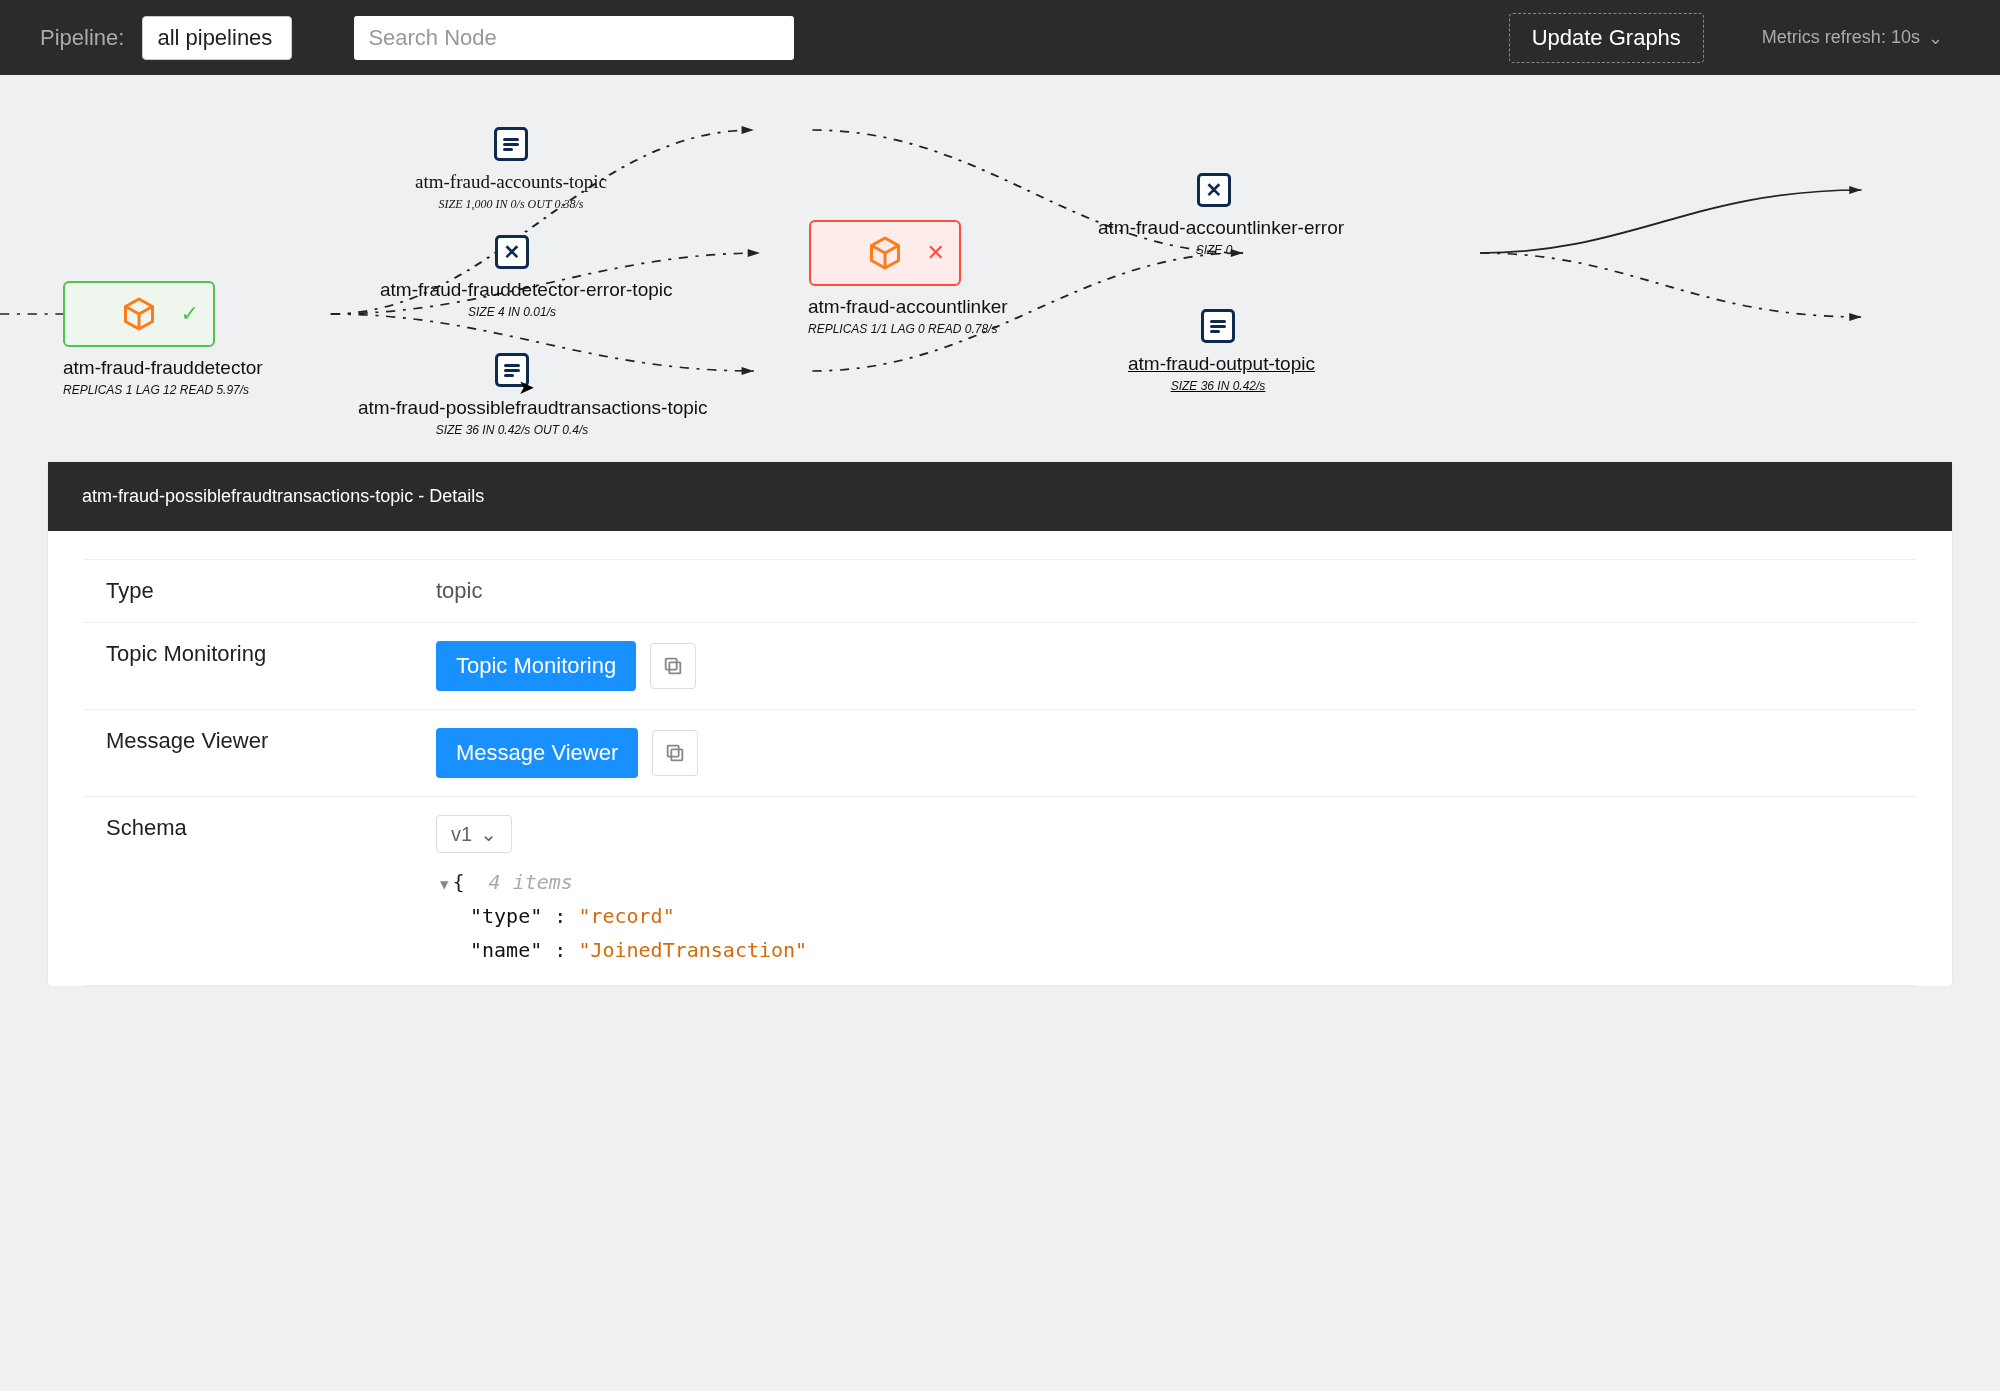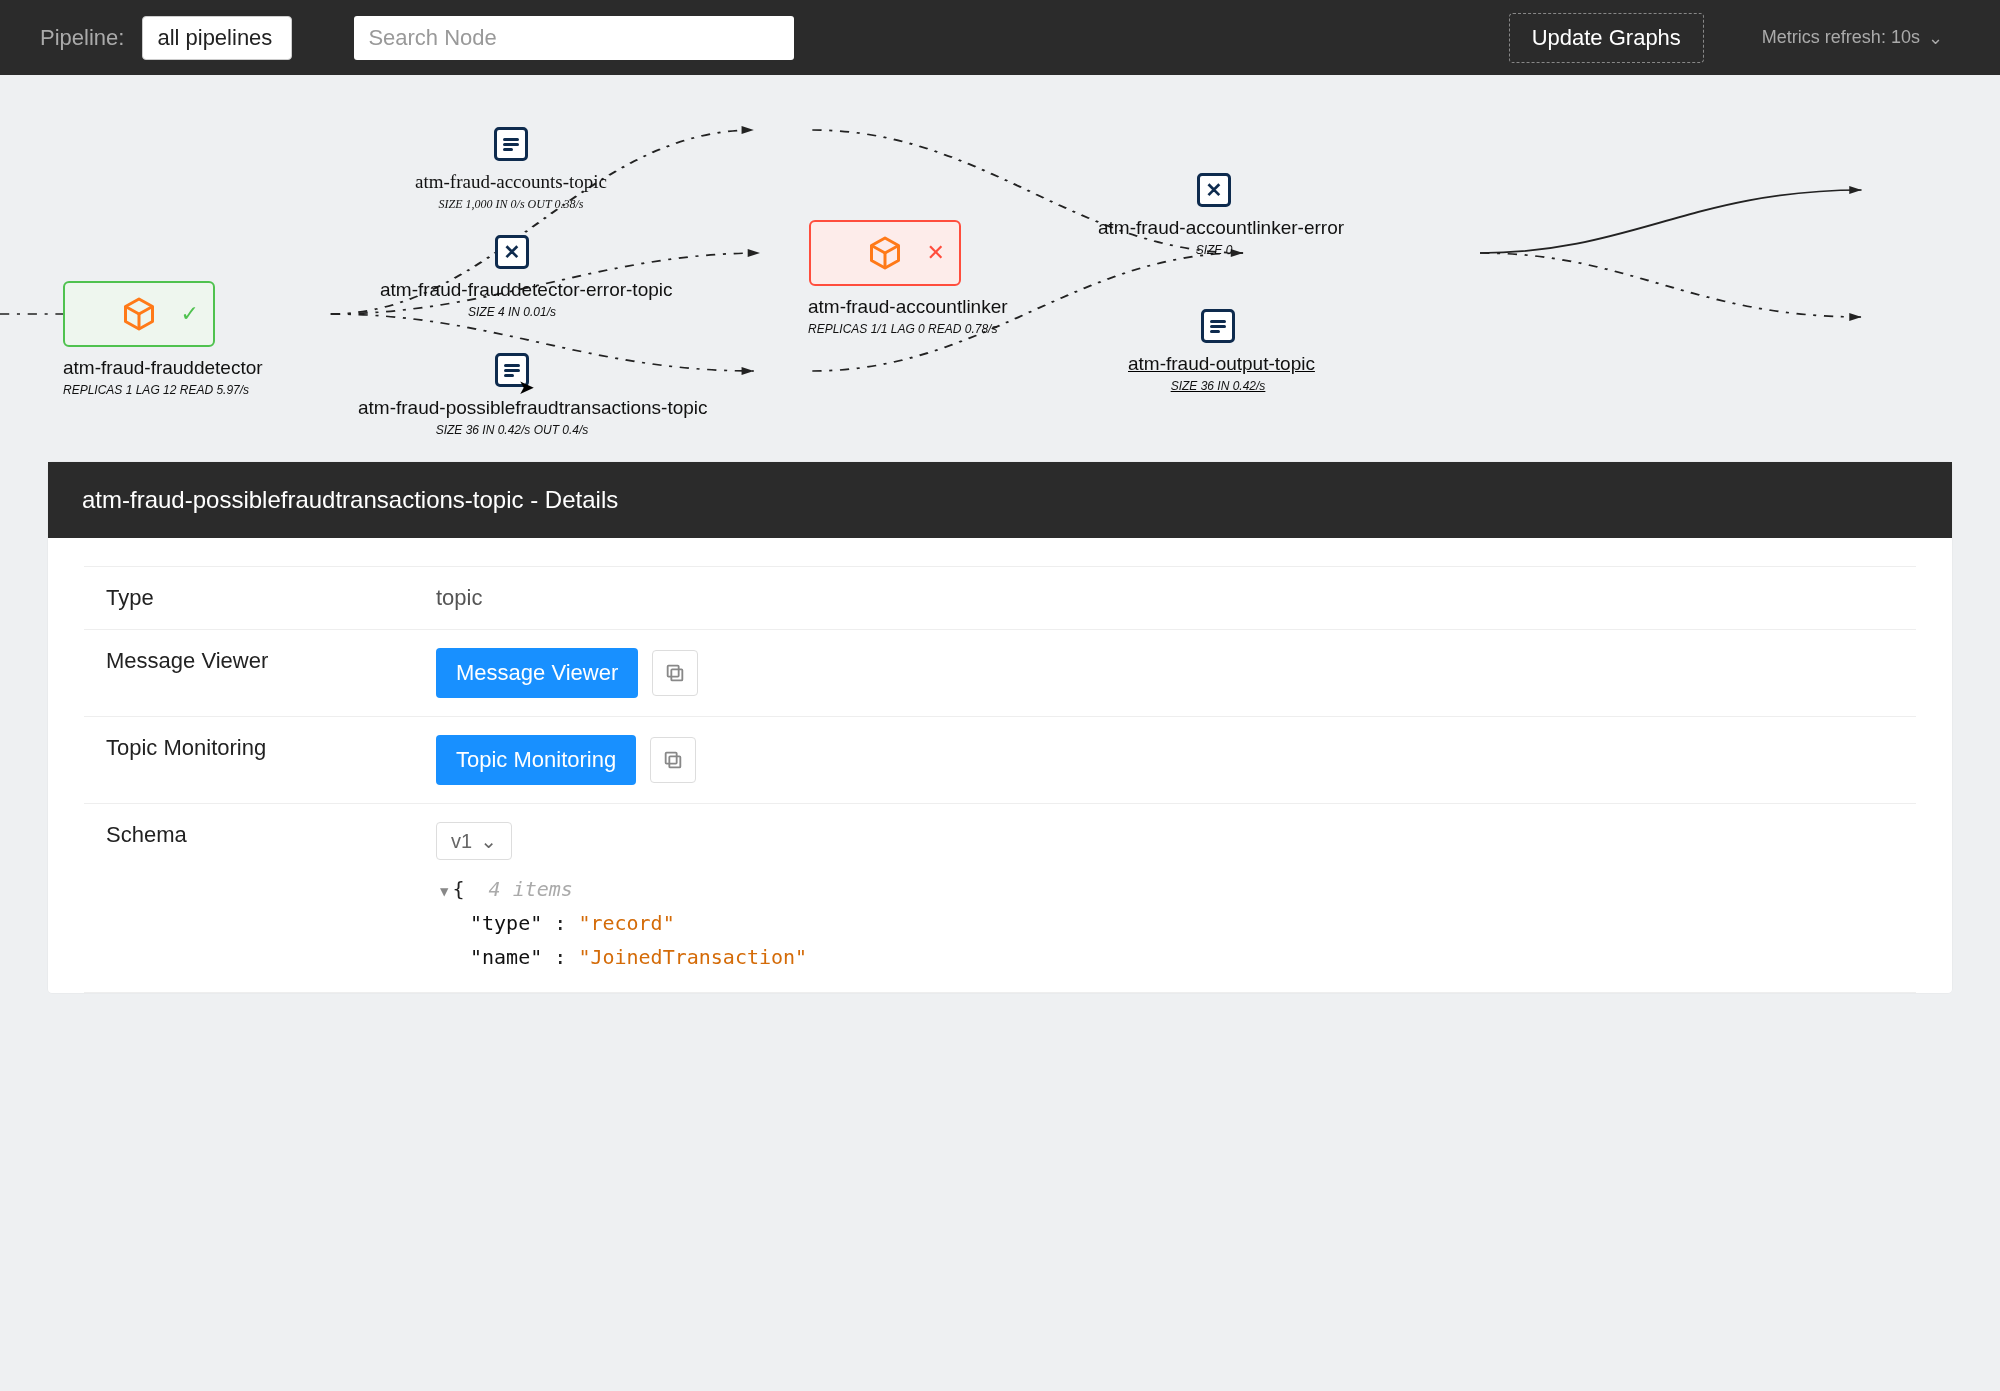--- a/index.html
+++ b/index.html
@@ -170,21 +170,21 @@
   
   .details-wrap {
     margin: 0 48px;
     background: #fff;
     border-radius: 4px;
     box-shadow: 0 0 0 0.5px rgba(0,0,0,0.04);
   }
   .details-header {
     background: #2b2b2b;
     color: #fff;
-    font-size: 24px;
+    font-size: 18px;
     padding: 24px 34px;
     font-weight: 400;
   }
   .details-body {
     padding: 28px 36px 0 36px;
   }
   .details-table {
     width: 100%;
     border-collapse: collapse;
     background: #fff;
@@ -374,38 +374,38 @@
 <div class="details-wrap">
   <div class="details-header">atm-fraud-possiblefraudtransactions-topic - Details</div>
   <div class="details-body">
     <table class="details-table">
       <tbody>
           <tr>
         <td class="key">Type</td>
         <td class="val">topic</td>
       </tr>
       <tr>
-        <td class="key">Message Viewer</td>
+        <td class="key">Topic Monitoring</td>
         <td>
           <div class="action-row">
-            <button class="blue-btn">Message Viewer</button>
+            <button class="blue-btn">Topic Monitoring</button>
             <button class="copy-btn">
               <svg width="22" height="22" viewBox="0 0 24 24" fill="none" stroke="#888" stroke-width="2">
                     <rect x="8" y="8" width="12" height="12" rx="1"></rect>
                     <rect x="4" y="4" width="12" height="12" rx="1"></rect>
                   </svg>
             </button>
           </div>
         </td>
       </tr>
       <tr>
-        <td class="key">Topic Monitoring</td>
+        <td class="key">Message Viewer</td>
         <td>
           <div class="action-row">
-            <button class="blue-btn">Topic Monitoring</button>
+            <button class="blue-btn">Message Viewer</button>
             <button class="copy-btn">
               <svg width="22" height="22" viewBox="0 0 24 24" fill="none" stroke="#888" stroke-width="2">
                     <rect x="8" y="8" width="12" height="12" rx="1"></rect>
                     <rect x="4" y="4" width="12" height="12" rx="1"></rect>
                   </svg>
             </button>
           </div>
         </td>
       </tr>
       <tr>

